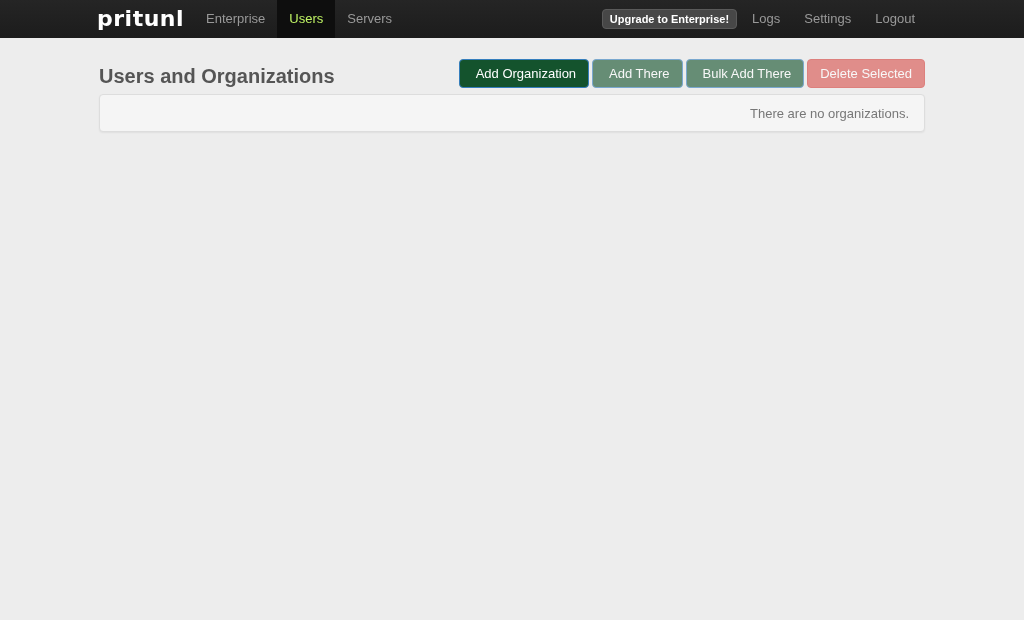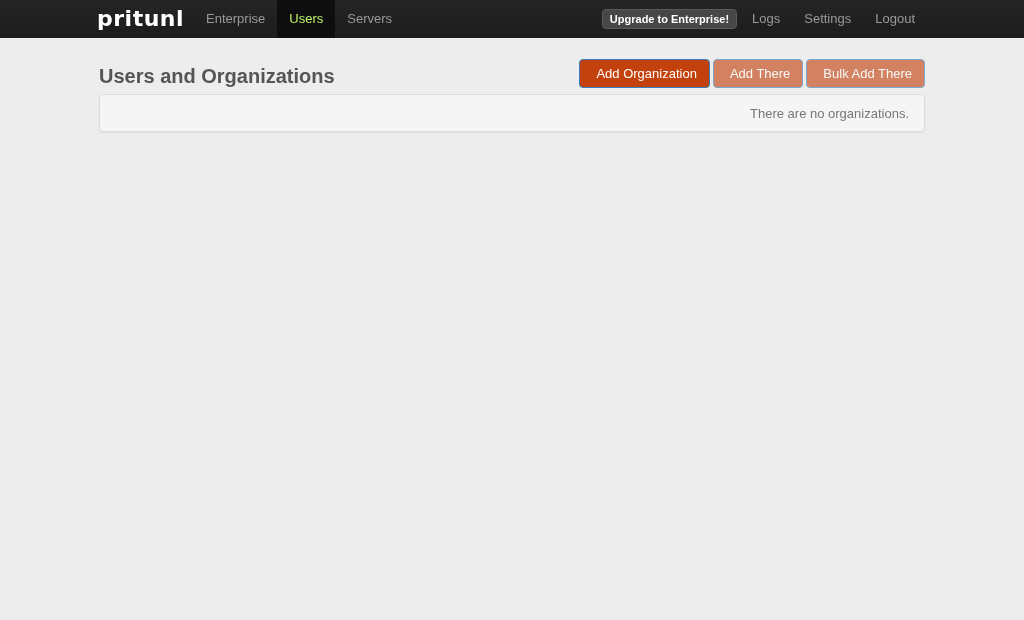--- a/index.html
+++ b/index.html
@@ -81,21 +81,21 @@
   .btn {
     font-size: 13px;
     color: #ffffff;
     border-radius: 4px;
     padding: 6px 12px;
     cursor: pointer;
     border: 1px solid transparent;
     white-space: nowrap;
     line-height: 15px;
   }
-  .btn-primary { background: #c2410c; border-color: #357ebd; padding-left: 16px; }
+  .btn-primary { background: #14532d; border-color: #357ebd; padding-left: 16px; }
   .btn-danger  { background: #d9534f; border-color: #d43f3a; }
   .btn.disabled { opacity: 0.62; cursor: default; }
 
   .empty-panel {
     margin-top: 6px;
     background: #f5f5f5;
     border: 1px solid #dddddd;
     border-radius: 4px;
     box-shadow: 0 1px 2px rgba(0,0,0,0.06);
     padding: 9px 15px;
@@ -126,19 +126,20 @@
   </div>
 </div>
 
 <div class="container">
   <div class="page-header">
     <h1 class="page-title">Users and Organizations</h1>
     <div class="btn-group">
       <span class="btn btn-primary">Add Organization</span>
       <span class="btn btn-primary disabled">Add There</span>
       <span class="btn btn-primary disabled">Bulk Add There</span>
+      <span class="btn btn-danger disabled">Delete Selected</span>
     </div>
   </div>
 
   <div class="empty-panel">
     <span>There are no organizations.</span>
   </div>
 </div>
 
 </body></html>

